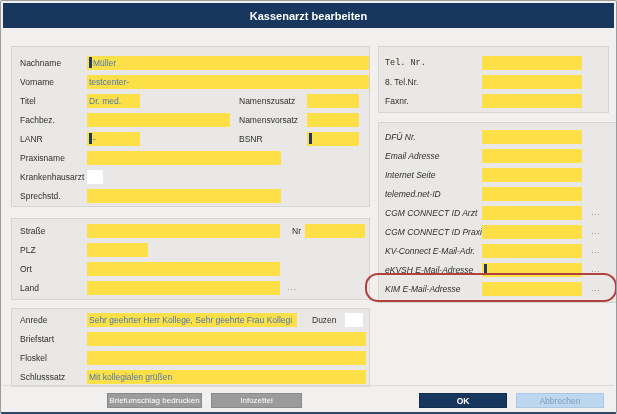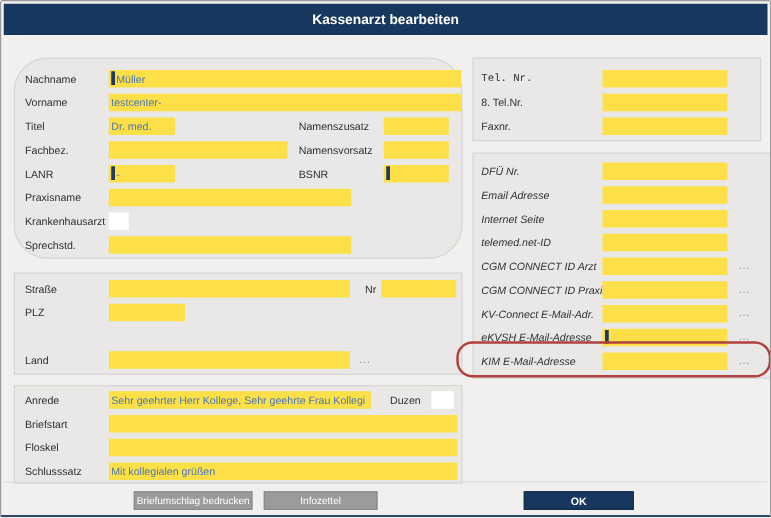--- a/index.html
+++ b/index.html
@@ -27,21 +27,21 @@
 </style>
 </head>
 <body>
 
 <div class="dialog">
 
   <div class="titlebar">
     <span>Kassenarzt bearbeiten</span>
   </div>
 
-  <div class="panel" style="left:10px;top:45px;width:359px;height:161px;border-radius:27px;">
+  <div class="panel" style="left:10px;top:45px;width:359px;height:161px;">
     <div class="row" style="top:9px;">
       <span class="lbl" style="left:8px;">Nachname</span>
       <div class="field" style="left:75px;width:282px;"><span class="caret"></span><span>Müller</span></div>
     </div>
     <div class="row" style="top:28px;">
       <span class="lbl" style="left:8px;">Vorname</span>
       <div class="field" style="left:75px;width:282px;"><span>testcenter-</span></div>
     </div>
     <div class="row" style="top:47px;">
       <span class="lbl" style="left:8px;">Titel</span>
@@ -78,20 +78,24 @@
   <div class="panel" style="left:10px;top:217px;width:359px;height:82px;">
     <div class="row" style="top:5px;">
       <span class="lbl" style="left:8px;">Straße</span>
       <div class="field" style="left:75px;width:193px;"><span></span></div>
       <span class="lbl" style="left:280px;">Nr</span>
       <div class="field" style="left:293px;width:60px;"><span></span></div>
     </div>
     <div class="row" style="top:24px;">
       <span class="lbl" style="left:8px;">PLZ</span>
       <div class="field" style="left:75px;width:61px;"><span></span></div>
+    </div>
+    <div class="row" style="top:43px;">
+      <span class="lbl" style="left:8px;">Ort</span>
+      <div class="field" style="left:75px;width:193px;"><span></span></div>
     </div>
     <div class="row" style="top:62px;">
       <span class="lbl" style="left:8px;">Land</span>
       <div class="field" style="left:75px;width:193px;"><span></span></div>
       <span class="dots" style="left:272px;width:16px;">...</span>
     </div>
   </div>
 
   <div class="panel" style="left:10px;top:307px;width:359px;height:79px;">
     <div class="row" style="top:4px;">
@@ -173,14 +177,15 @@
     </div>
   </div>
 
   <div class="ring"></div>
 
   <div class="divider"></div>
 
   <div class="btn btn-gray" style="left:106px;width:95px;">Briefumschlag bedrucken</div>
   <div class="btn btn-gray" style="left:210px;width:91px;">Infozettel</div>
   <div class="btn btn-ok" style="left:418px;width:88px;">OK</div>
+  <div class="btn btn-cancel" style="left:515px;width:88px;">Abbrechen</div>
 
 </div>
 
 </body></html>

